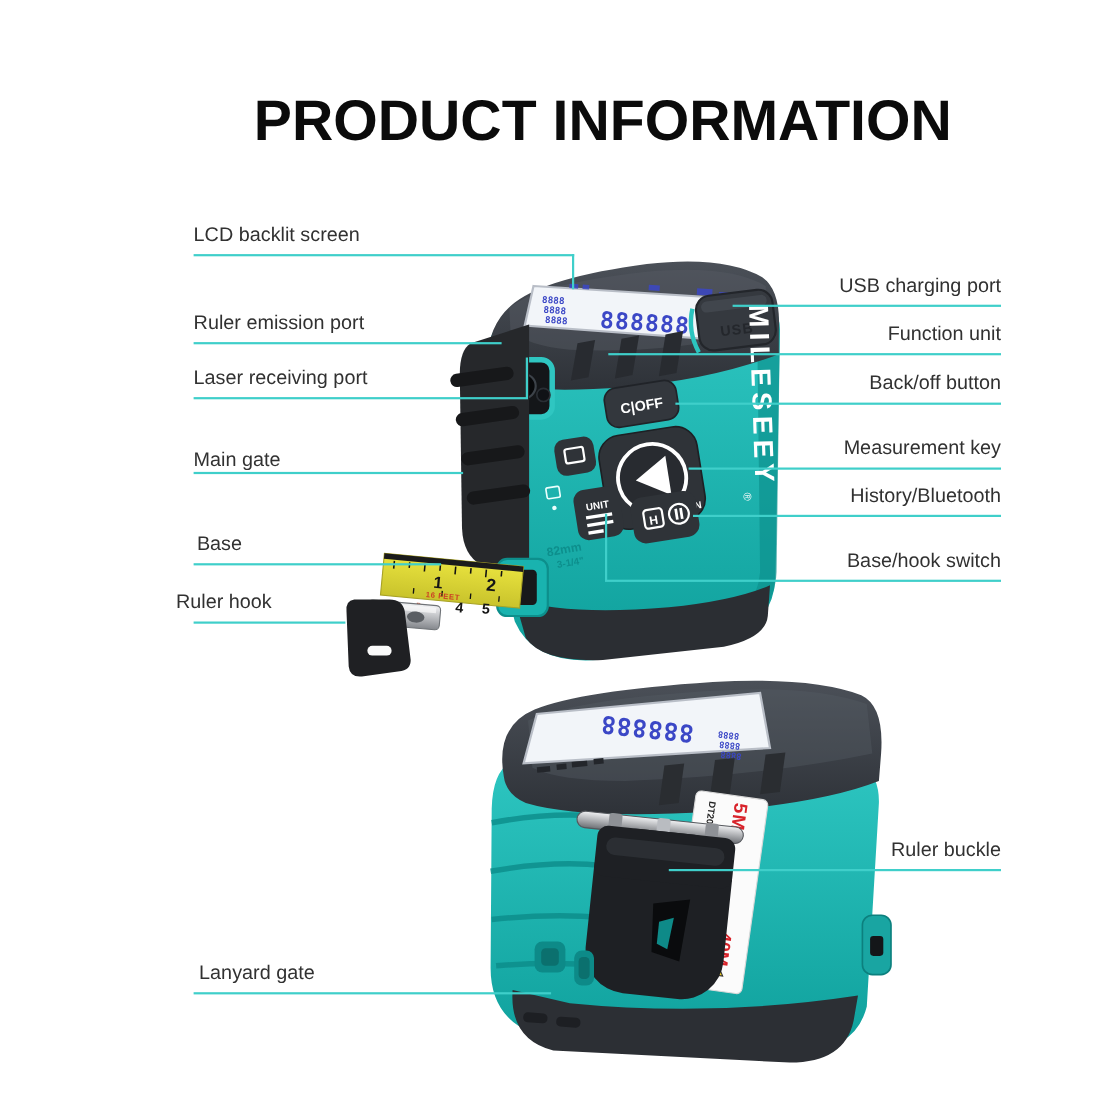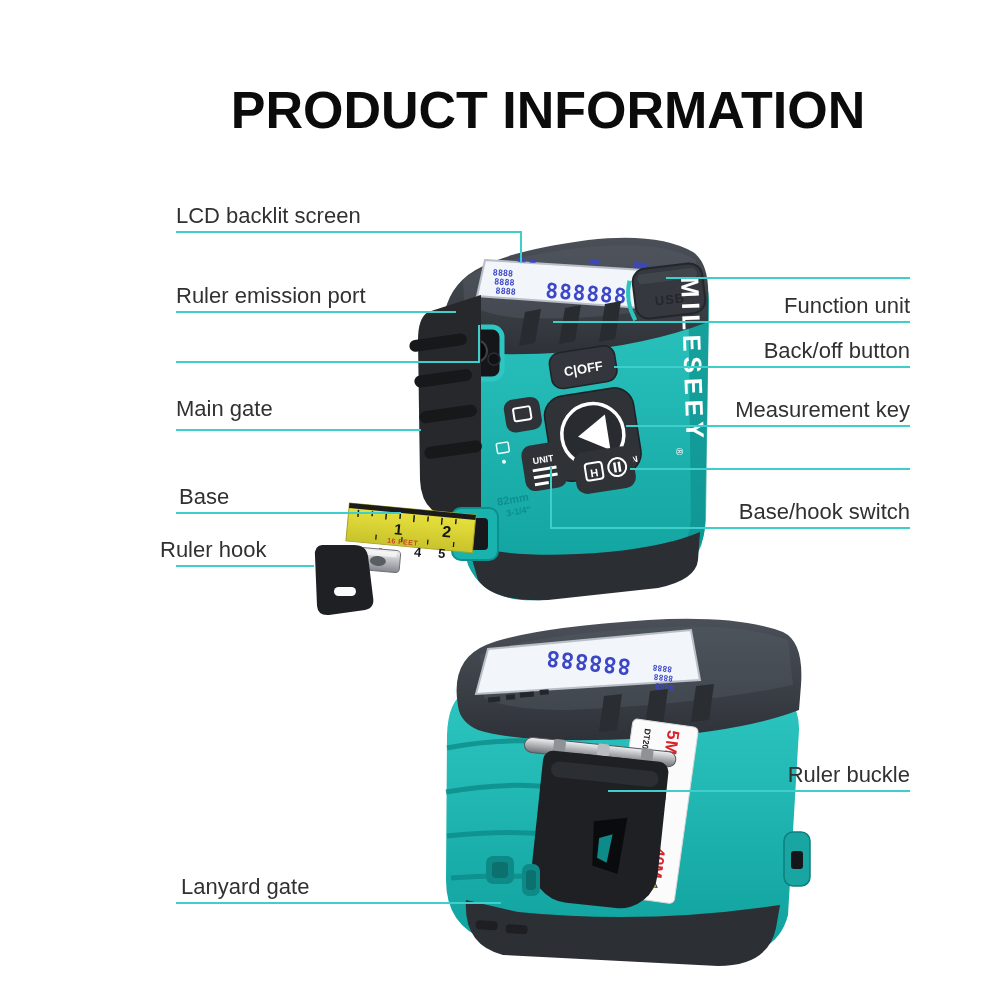--- a/index.html
+++ b/index.html
@@ -1,20 +1,20 @@
 <!DOCTYPE html>
 <html><head>
 <meta charset="utf-8">
 <style>
   html,body{margin:0;padding:0;background:#ffffff;}
   #stage{position:relative;width:1000px;height:1000px;background:#ffffff;overflow:hidden;
          font-family:"Liberation Sans",sans-serif;margin-left:48px;}
   #title{position:absolute;left:0;top:80px;width:1000px;text-align:center;
          font-size:52px;font-weight:bold;letter-spacing:0px;color:#0b0b0b;white-space:nowrap;}
-  .co{position:absolute;font-size:22px;color:#313131;white-space:nowrap;z-index:6;}
+  .co{position:absolute;font-size:18px;color:#313131;white-space:nowrap;z-index:6;}
   .co.r{text-align:right;}
   .hline{position:absolute;height:2px;background:#3fcfca;z-index:5;}
   .vline{position:absolute;width:2px;background:#3fcfca;z-index:5;}
   svg{position:absolute;z-index:1;}
   text{font-family:"Liberation Sans",sans-serif;}
   .lcd{font-family:"DejaVu Sans Mono",monospace;font-weight:bold;fill:#3b47c6;}
 </style>
 </head>
 <body>
 
@@ -285,28 +285,31 @@
     </g>
 
     <g>
       <rect x="736" y="832" width="26" height="54" rx="9" fill="#19a5a2" stroke="#0c807e" stroke-width="1.5"></rect>
       <rect x="743" y="851" width="12" height="18" rx="3" fill="#141619"></rect>
     </g>
   </svg>
 
   <div class="co" style="left:128px;top:203px"><span>LCD backlit screen</span></div>
   <div class="co" style="left:128px;top:283px"><span>Ruler emission port</span></div>
-  <div class="co" style="left:128px;top:396px"><span>Main gate</span></div>
+  <div class="co" style="left:128px;top:333px"><span>Laser receiving port</span></div>
+  <div class="co" style="left:128px;top:408px"><span>Main gate</span></div>
   <div class="co" style="left:131px;top:484px"><span>Base</span></div>
   <div class="co" style="left:112px;top:537px"><span>Ruler hook</span></div>
   <div class="co" style="left:133px;top:874px"><span>Lanyard gate</span></div>
 
+  <div class="co r" style="right:138px;top:249px"><span>USB charging port</span></div>
   <div class="co r" style="right:138px;top:293px"><span>Function unit</span></div>
   <div class="co r" style="right:138px;top:338px"><span>Back/off button</span></div>
   <div class="co r" style="right:138px;top:397px"><span>Measurement key</span></div>
+  <div class="co r" style="right:138px;top:440px"><span>History/Bluetooth</span></div>
   <div class="co r" style="right:138px;top:499px"><span>Base/hook switch</span></div>
   <div class="co r" style="right:138px;top:762px"><span>Ruler buckle</span></div>
 
   <div class="hline" style="left:128px;top:231px;width:346px"></div>
   <div class="vline" style="left:472px;top:231px;height:32px"></div>
   <div class="hline" style="left:128px;top:311px;width:280px"></div>
   <div class="hline" style="left:128px;top:361px;width:304px"></div>
   <div class="vline" style="left:430px;top:325px;height:37px"></div>
   <div class="hline" style="left:128px;top:429px;width:245px"></div>
   <div class="hline" style="left:128px;top:512px;width:225px"></div>

